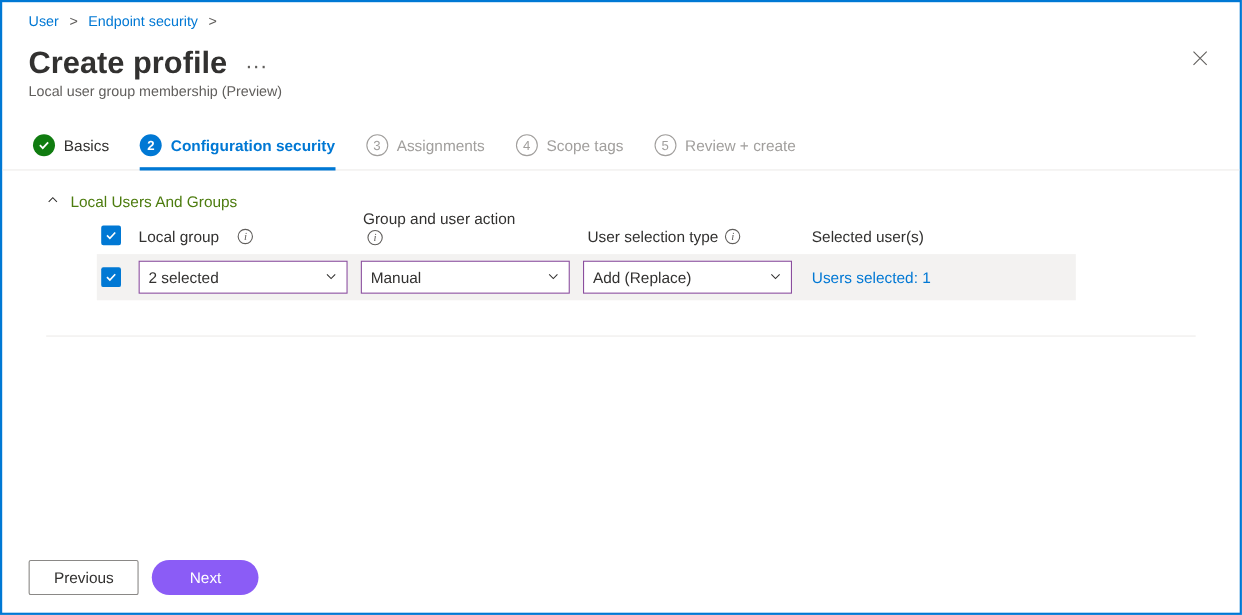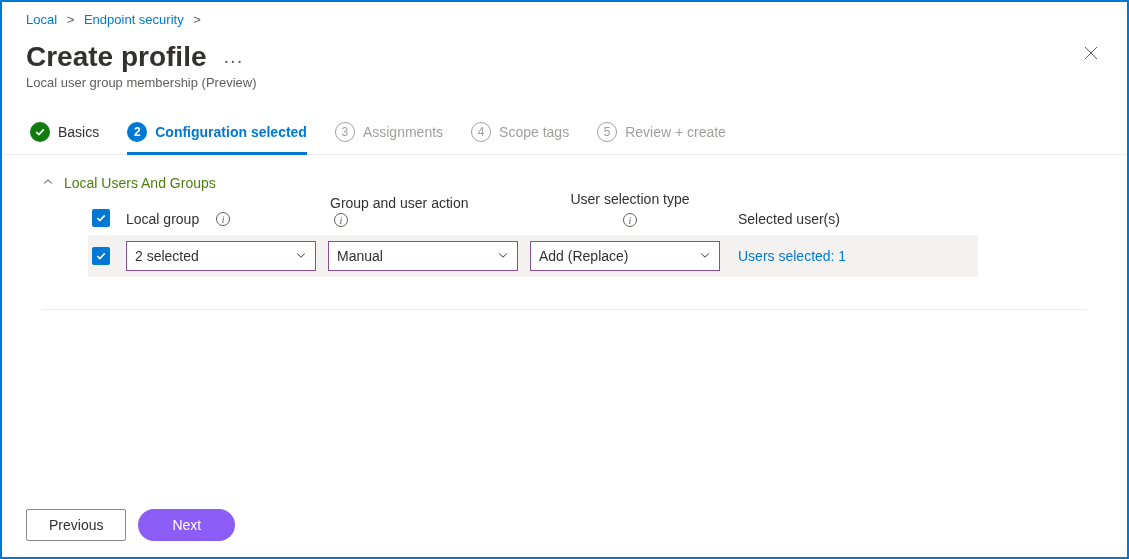--- a/index.html
+++ b/index.html
@@ -201,21 +201,20 @@
       font-size: 14px;
       color: #323130;
     }
     .col-usersel {
       width: 192px;
       font-size: 14px;
       color: #323130;
       display: flex;
       align-items: center;
       gap: 6px;
-      flex-direction: column;
     }
     .col-selected {
       width: 200px;
       font-size: 14px;
       color: #323130;
     }
     .info-icon {
       width: 14px;
       height: 14px;
       border: 1px solid #605e5c;
@@ -306,21 +305,21 @@
       color: #ffffff;
       font-weight: 400;
       padding: 0 34px;
       border-radius: 16px;
     }
   </style>
 </head>
 <body>
 
 <div class="breadcrumbs">
-  <a class="breadcrumb-link">Local</a>
+  <a class="breadcrumb-link">User</a>
   <span class="breadcrumb-sep">&gt;</span>
   <a class="breadcrumb-link">Endpoint security</a>
   <span class="breadcrumb-sep">&gt;</span>
 </div>
 
 <div class="page-header">
   <h1 class="page-title">Create profile</h1>
   <span class="ellipsis">···</span>
   <div class="page-subtitle">Local user group membership (Preview)</div>
   <div class="close-x">
@@ -334,21 +333,21 @@
   <div class="tab tab-completed">
     <span class="badge">
       <svg viewBox="0 0 16 16">
           <path d="M3 8 L6.5 11.5 L13 4.5" stroke="#fff" stroke-width="2.2" fill="none"></path>
         </svg>
     </span>
     <span class="tab-label">Basics</span>
   </div>
   <div class="tab tab-active">
     <span class="badge">2</span>
-    <span class="tab-label">Configuration selected</span>
+    <span class="tab-label">Configuration security</span>
   </div>
   <div class="tab tab-disabled">
     <span class="badge">3</span>
     <span class="tab-label">Assignments</span>
   </div>
   <div class="tab tab-disabled">
     <span class="badge">4</span>
     <span class="tab-label">Scope tags</span>
   </div>
   <div class="tab tab-disabled">

